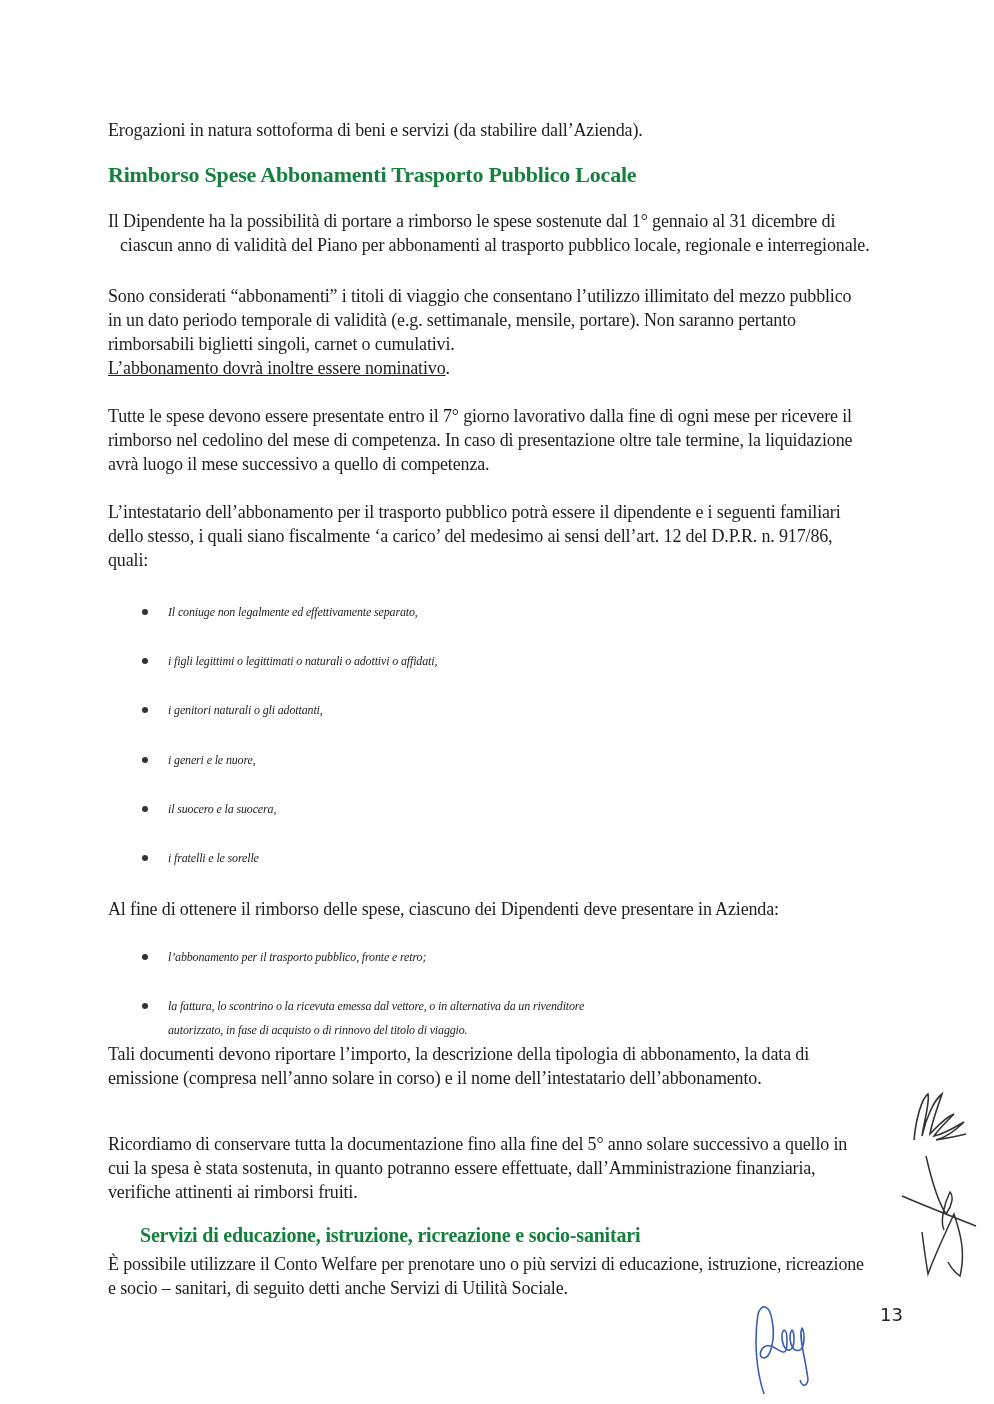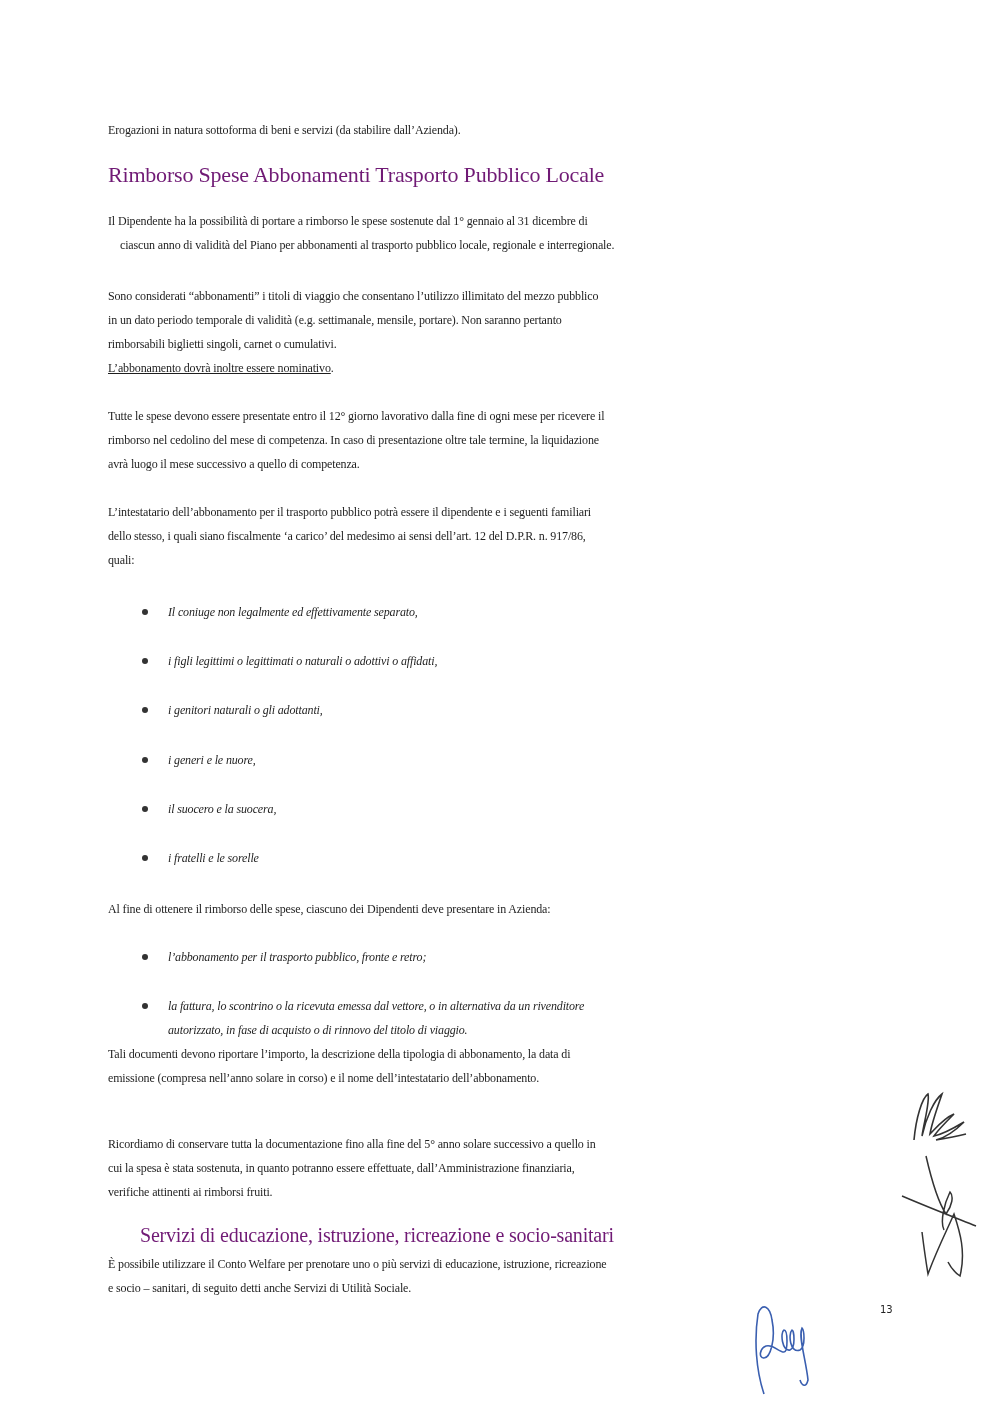--- a/index.html
+++ b/index.html
@@ -1,29 +1,29 @@
 <!DOCTYPE html>
 <html><head>
 <meta charset="utf-8">
 <style>
   html, body { margin: 0; padding: 0; }
   body {
     width: 994px; height: 1404px; background: #ffffff; position: relative; overflow: hidden;
     font-family: "Liberation Serif", "DejaVu Serif", serif; color: #1e1e1e;
   }
   .page { position: absolute; left: 0; top: 0; width: 994px; height: 1404px; }
-  .txt { position: absolute; left: 108px; font-size: 12px; line-height: 24px; white-space: nowrap; letter-spacing: -0.15px; }
-  .h { position: absolute; left: 108px; font-weight: normal; color: #701a75; white-space: nowrap; letter-spacing: -0.2px; }
+  .txt { position: absolute; left: 108px; font-size: 18px; line-height: 24px; white-space: nowrap; letter-spacing: -0.15px; }
+  .h { position: absolute; left: 108px; font-weight: bold; color: #15803d; white-space: nowrap; letter-spacing: -0.2px; }
   .h1 { top: 162px; font-size: 22px; }
   .h2 { top: 1224px; font-size: 20px; margin-left: 32px; }
   .u { text-decoration: underline; }
   .bullet { position: absolute; left: 142px; width: 6px; height: 6px; border-radius: 50%; background: #333; }
   .li { position: absolute; left: 168px; font-size: 12px; line-height: 24px; white-space: nowrap; letter-spacing: -0.15px; font-style: italic; }
   .justify { white-space: normal; width: 792px; text-align: justify; text-align-last: left; }
-  .pnum { position: absolute; left: 880px; top: 1304px; font-family: "DejaVu Sans", sans-serif; font-size: 10px; color: #222; }
+  .pnum { position: absolute; left: 880px; top: 1304px; font-family: "DejaVu Sans", sans-serif; font-size: 18px; color: #222; }
   .ghost { position: absolute; color: rgba(120,120,130,0.08); font-size: 20px; font-weight: bold; letter-spacing: 2px; white-space: nowrap; }
   svg.sig { position: absolute; overflow: visible; }
 </style>
 </head>
 <body>
 
 <div class="page">
 
   <div class="ghost" style="left:740px; top:452px;">​</div>
 
@@ -37,21 +37,21 @@
   </div>
 
   <div>
     <div class="txt" style="top:284px;">Sono considerati “abbonamenti” i titoli di viaggio che consentano l’utilizzo illimitato del mezzo pubblico</div>
     <div class="txt" style="top:308px;">in un dato periodo temporale di validità (e.g. settimanale, mensile, portare). Non saranno pertanto</div>
     <div class="txt" style="top:332px;">rimborsabili biglietti singoli, carnet o cumulativi.</div>
     <div class="txt" style="top:356px;"><span class="u">L’abbonamento dovrà inoltre essere nominativo</span><span>.</span></div>
   </div>
 
   <div>
-    <div class="txt" style="top:404px;">Tutte le spese devono essere presentate entro il 12° giorno lavorativo dalla fine di ogni mese per ricevere il</div>
+    <div class="txt" style="top:404px;">Tutte le spese devono essere presentate entro il 7° giorno lavorativo dalla fine di ogni mese per ricevere il</div>
     <div class="txt" style="top:428px;">rimborso nel cedolino del mese di competenza. In caso di presentazione oltre tale termine, la liquidazione</div>
     <div class="txt" style="top:452px;">avrà luogo il mese successivo a quello di competenza.</div>
   </div>
 
   <div>
     <div class="txt" style="top:500px;">L’intestatario dell’abbonamento per il trasporto pubblico potrà essere il dipendente e i seguenti familiari</div>
     <div class="txt" style="top:524px;">dello stesso, i quali siano fiscalmente ‘a carico’ del medesimo ai sensi dell’art. 12 del D.P.R. n. 917/86,</div>
     <div class="txt" style="top:548px;">quali:</div>
   </div>
 

